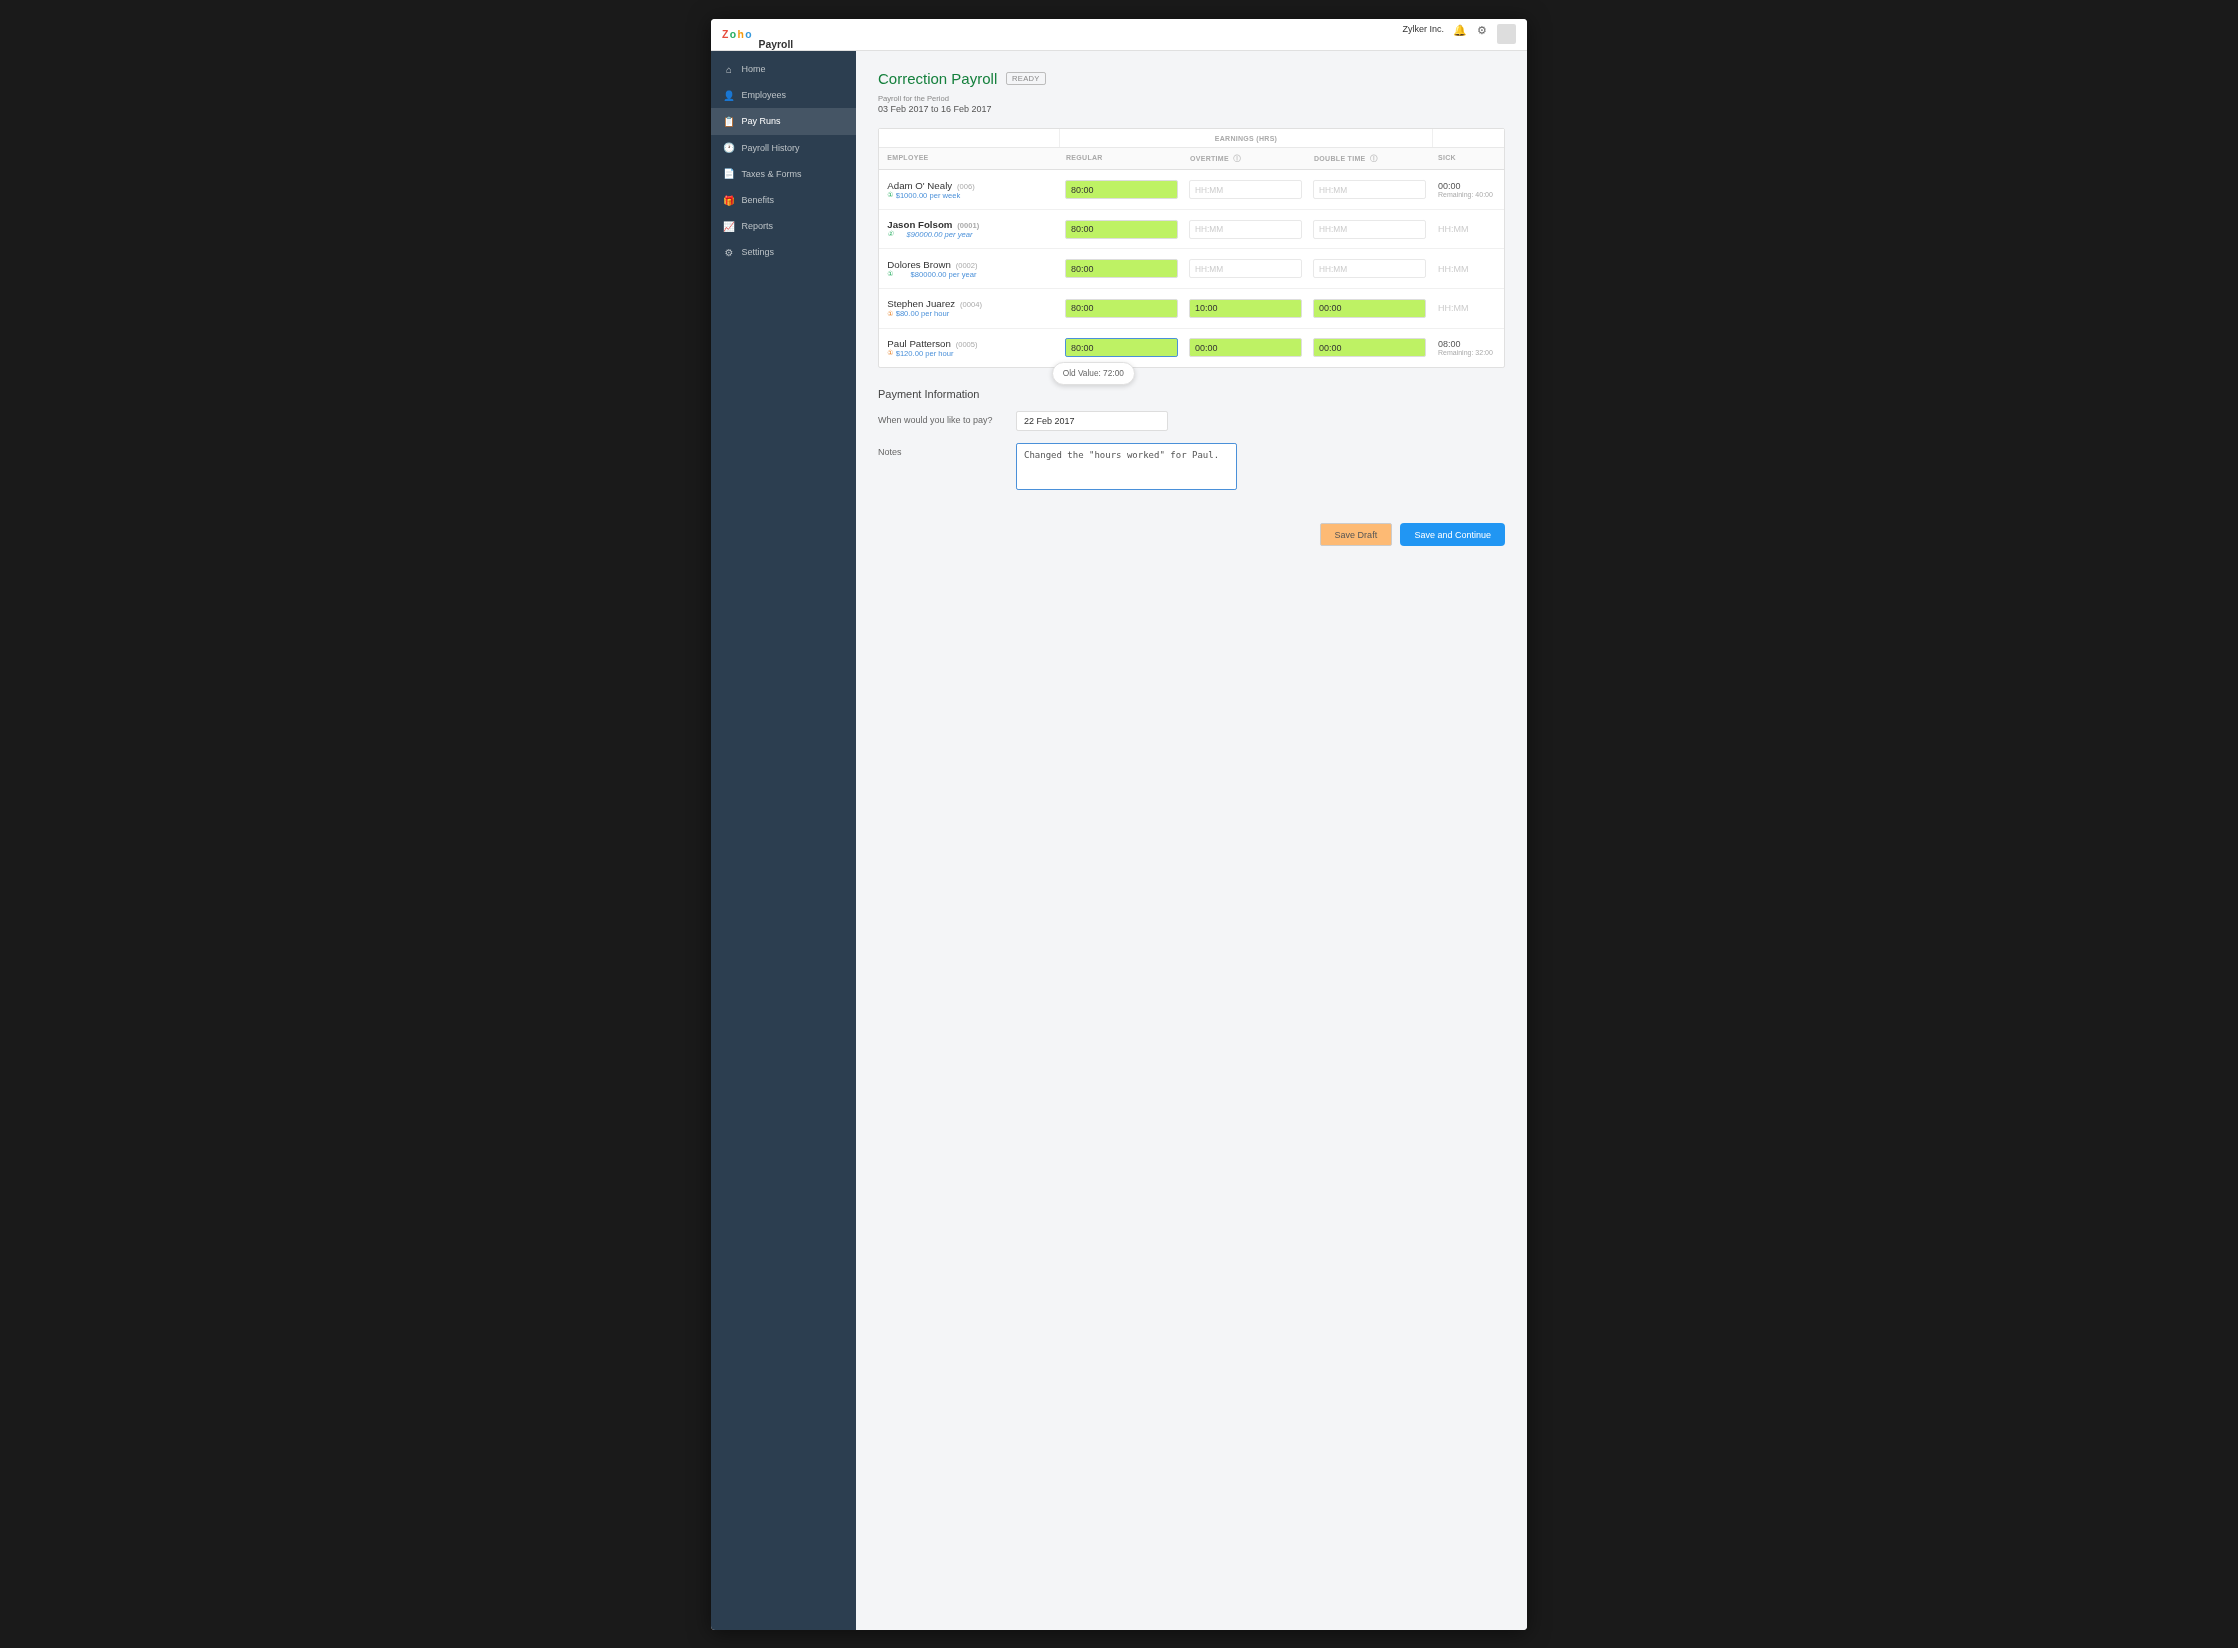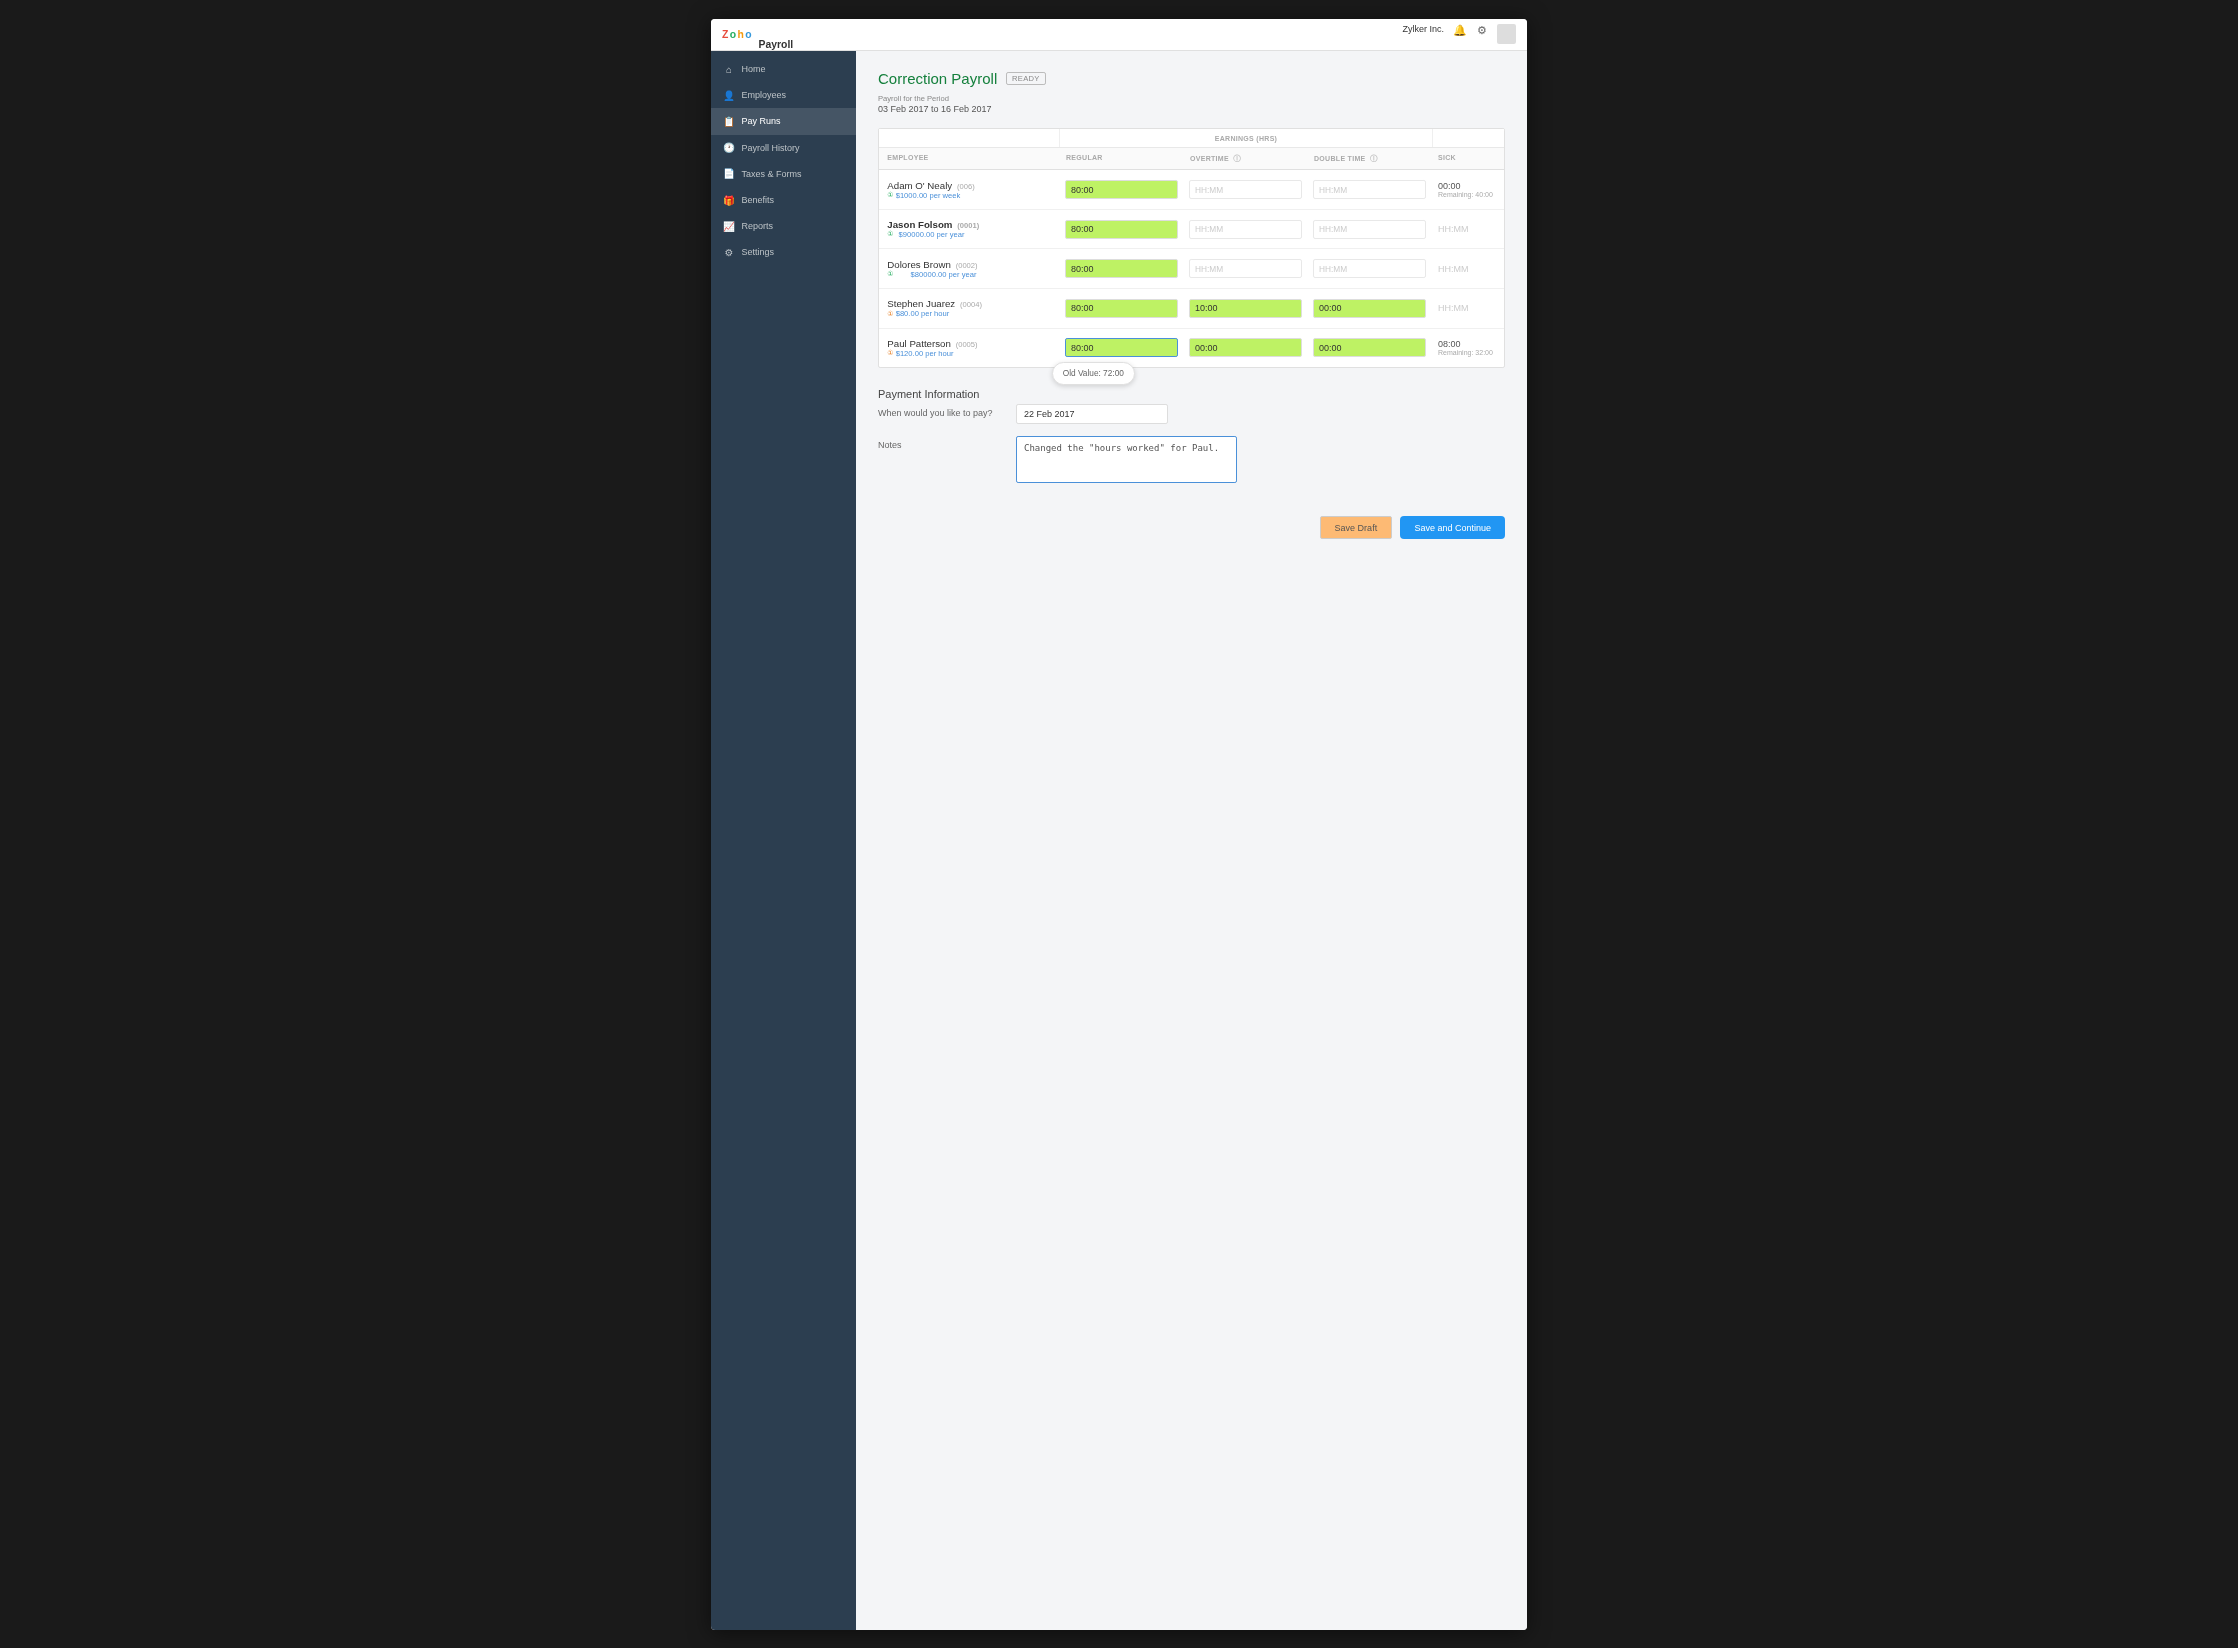--- a/index.html
+++ b/index.html
@@ -172,21 +172,21 @@
       font-size: 8.3px;
       color: #ccc;
       background: #fff;
     }
     
     .payment-section { margin-top: 19.4px; }
     .section-title {
       font-size: 11px;
       color: #444;
       font-weight: 400;
-      margin-bottom: 4px;
+      margin-bottom: 11px;
     }
     .form-row {
       display: flex;
       align-items: flex-start;
       margin-bottom: 12.4px;
     }
     .form-label {
       width: 138px;
       font-size: 9px;
       color: #666;
@@ -363,21 +363,21 @@
           </div>
 
         </div>
 
         <div style="display:grid;grid-template-columns:180px 124px 124px 124px 138px 138px 97px 28px;border-bottom:0.7px solid #f0f0f0;align-items:center;padding:7px 0;">
           <div style="padding:0 8.3px;">
             <div style="font-size:9.7px;color:#333;font-weight:700;">
               <span>Jason Folsom</span>
               <span style="font-size:7.6px;color:#aaa;margin-left:2.1px;">(0001)</span>
             </div>
-            <div style="font-size:7.6px;color:#4a90d9;display:flex;gap:5px;">
+            <div style="font-size:7.6px;color:#4a90d9;display:flex;gap:13px;font-style:italic;">
               <span style="color:#27ae60;font-size:7px;">①</span>
               <span>$90000.00 per year</span>
             </div>
           </div>
           <div style="padding:2.8px 5.5px;">
             <input class="input-field" type="text" value="80:00" style="">
           </div>
           <div style="padding:2.8px 5.5px;">
             <div class="input-placeholder">HH:MM</div>
           </div>

